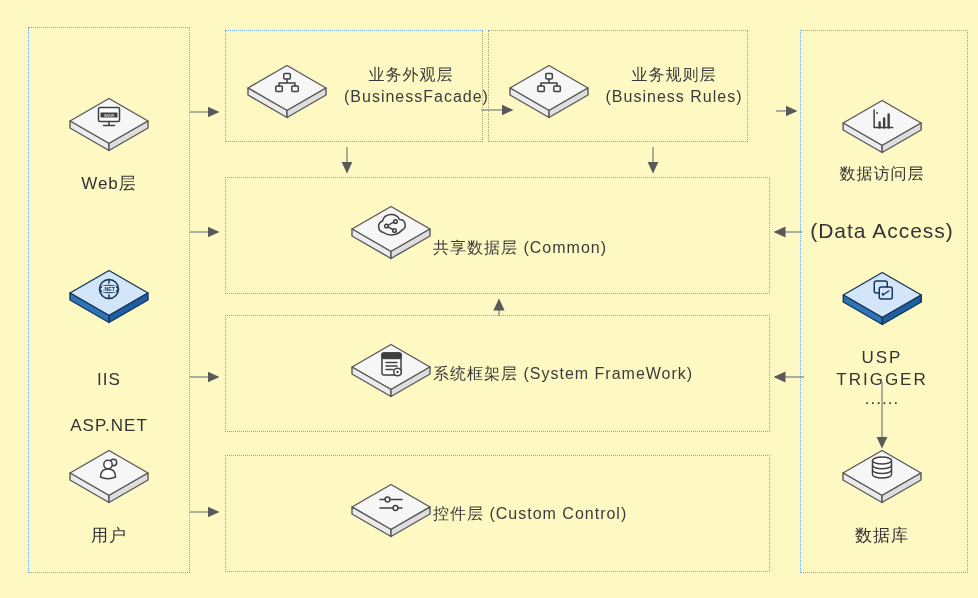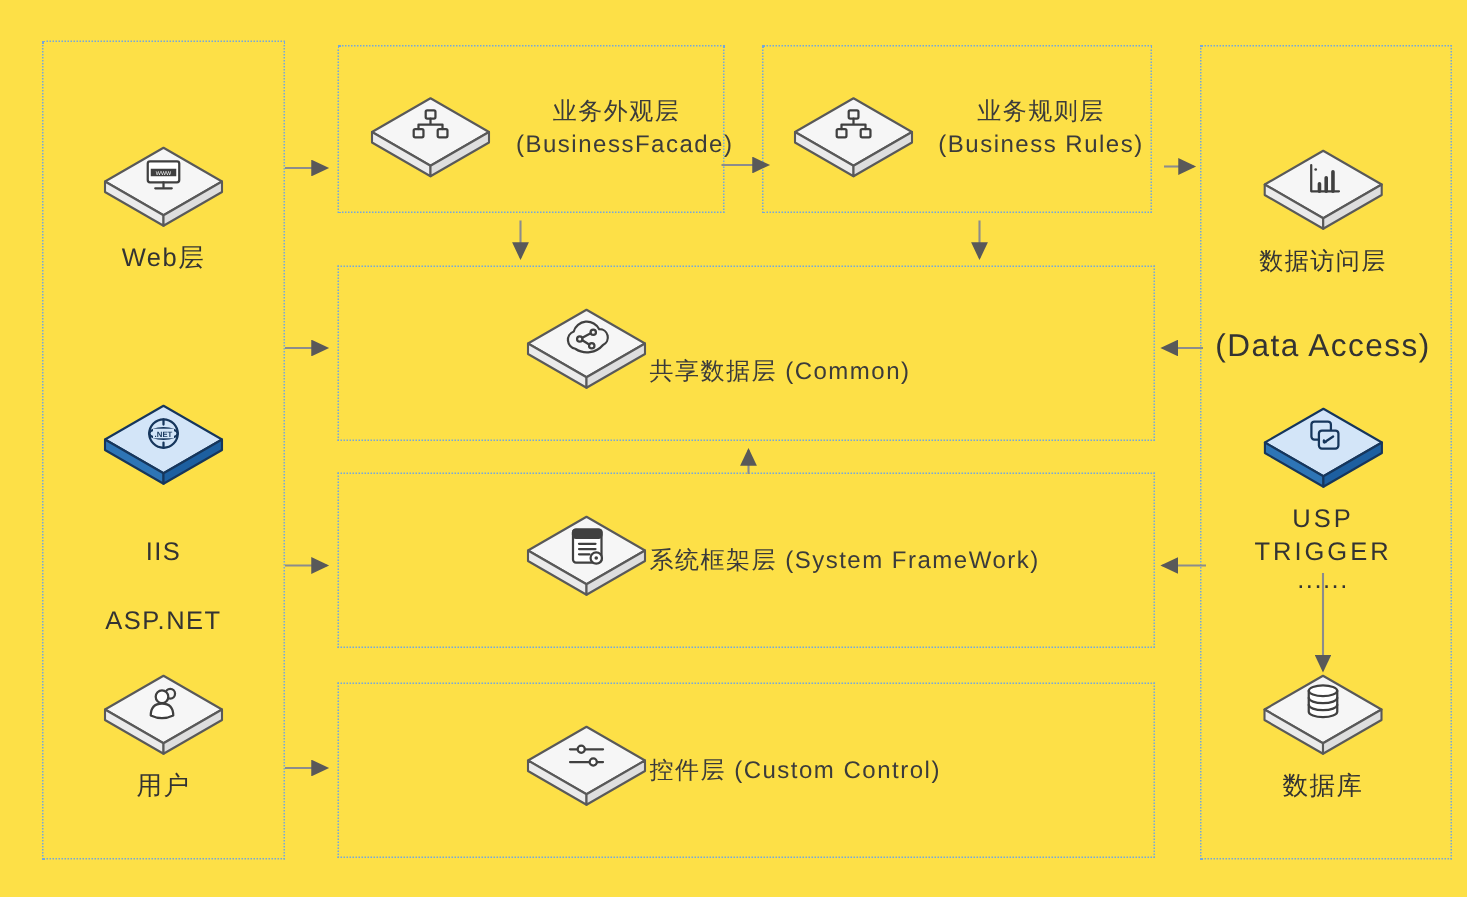--- a/index.html
+++ b/index.html
@@ -1,25 +1,25 @@
 <!DOCTYPE html>
 <html><head>
 <meta charset="utf-8">
 <style>
   html,body{margin:0;padding:0;background:#ffffff;}
   #canvas{
-    position:relative;width:978px;height:598px;background:#fde047;overflow:hidden;
+    position:relative;width:978px;height:598px;background:#fef9c3;overflow:hidden;
     font-family:"Liberation Sans","DejaVu Sans",sans-serif;color:#3b3b3b;
   }
   .dashed-box{position:absolute;border:1px dotted #74a7dc;box-sizing:border-box;background:transparent;}
   .layer-icon{position:absolute;}
   .layer-text{position:absolute;font-size:16px;letter-spacing:1px;color:#3b3b3b;white-space:nowrap;}
   .two-line{text-align:center;line-height:22px;}
   .node{position:absolute;display:flex;flex-direction:column;align-items:center;transform:translateX(-50%);}
-  .node-label{font-size:17px;letter-spacing:1px;color:#333;text-align:center;line-height:22px;margin-top:2px;white-space:nowrap;}
+  .node-label{font-size:17px;letter-spacing:1px;color:#333;text-align:center;line-height:22px;margin-top:14px;white-space:nowrap;}
   .node-sub{font-size:21px;letter-spacing:1px;color:#333;text-align:center;line-height:20px;white-space:nowrap;margin-top:36px;}
   svg{display:block;}
   .t-top{fill:#f6f6f6;stroke:#595959;stroke-width:1.4;stroke-linejoin:round;}
   .t-left{fill:#ebebeb;stroke:#595959;stroke-width:1.4;stroke-linejoin:round;}
   .t-right{fill:#dedede;stroke:#595959;stroke-width:1.4;stroke-linejoin:round;}
   .b-top{fill:#d3e5f8;stroke:#16365c;stroke-width:1.4;stroke-linejoin:round;}
   .b-left{fill:#2e75b6;stroke:#16365c;stroke-width:1.4;stroke-linejoin:round;}
   .b-right{fill:#1d5fa0;stroke:#16365c;stroke-width:1.4;stroke-linejoin:round;}
   .g{stroke:#404040;fill:none;stroke-width:1.5;stroke-linejoin:round;stroke-linecap:round;}
   .gb{stroke:#16365c;fill:none;stroke-width:1.5;stroke-linejoin:round;stroke-linecap:round;}
@@ -45,21 +45,21 @@
           <rect x="30.8" y="22" width="6.5" height="5.5" rx="1"></rect>
           <rect x="46.8" y="22" width="6.5" height="5.5" rx="1"></rect>
         </g>
     </svg>
     <div class="layer-text two-line" style="left:118px;right:4px;top:50%;transform:translateY(-50%);">
       <div>业务外观层</div>
       <div>(BusinessFacade)</div>
     </div>
   </div>
 
-  <div class="dashed-box" style="left:508px;top:30px;width:260px;height:112px;">
+  <div class="dashed-box" style="left:488px;top:30px;width:260px;height:112px;">
     <svg class="layer-icon" style="left:18px;top:33px;" width="84" height="62" viewBox="0 0 84 62">
       <polygon class="t-top" points="42,1.5 81,24 42,46.5 3,24"></polygon>
       <polygon class="t-left" points="3,24 3,31 42,53.5 42,46.5"></polygon>
       <polygon class="t-right" points="42,46.5 42,53.5 81,31 81,24"></polygon>
       <g class="g">
           <rect x="38.8" y="9.5" width="6.5" height="5.5" rx="1"></rect>
           <path d="M42,15 V19 M34,19 H50 M34,19 V22 M50,19 V22"></path>
           <rect x="30.8" y="22" width="6.5" height="5.5" rx="1"></rect>
           <rect x="46.8" y="22" width="6.5" height="5.5" rx="1"></rect>
         </g>

